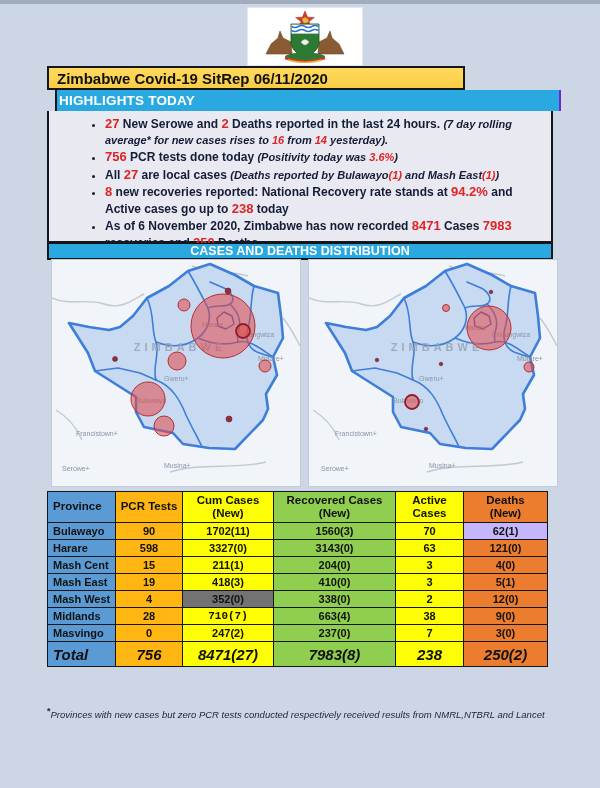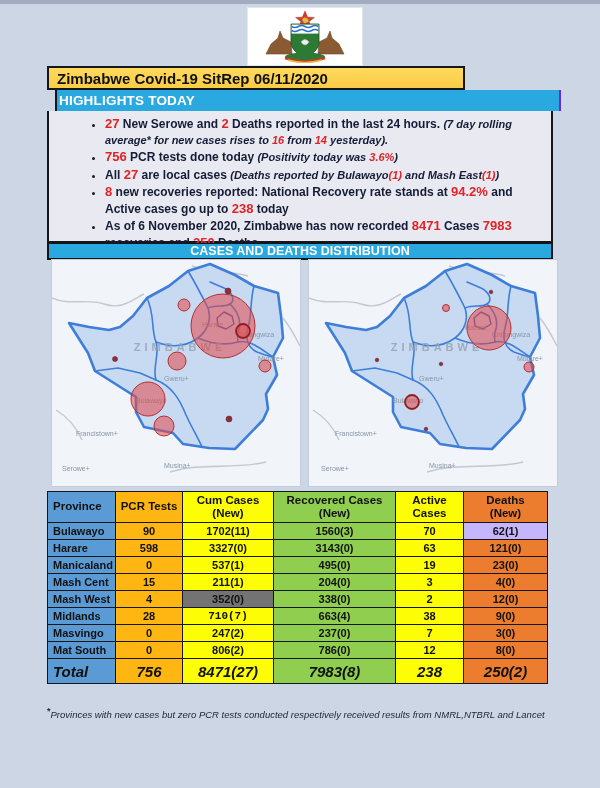--- a/index.html
+++ b/index.html
@@ -216,36 +216,36 @@
       </tr>
       <tr>
         <td style="background: rgb(91, 155, 213);">Harare</td>
         <td style="background: rgb(255, 181, 18);">598</td>
         <td style="background: rgb(253, 253, 5);">3327(0)</td>
         <td style="background: rgb(143, 206, 78);">3143(0)</td>
         <td style="background: rgb(253, 253, 5);">63</td>
         <td style="background: rgb(236, 125, 47);">121(0)</td>
       </tr>
       <tr>
-        <td style="background: rgb(91, 155, 213);">Manicaland</td>
-        <td style="background: rgb(255, 181, 18);">0</td>
-        <td style="background: rgb(253, 253, 5);">537(1)</td>
-        <td style="background: rgb(143, 206, 78);">495(0)</td>
-        <td style="background: rgb(253, 253, 5);">19</td>
-        <td style="background: rgb(236, 125, 47);">23(0)</td>
-      </tr>
-      <tr>
         <td style="background: rgb(91, 155, 213);">Mash Cent</td>
         <td style="background: rgb(255, 181, 18);">15</td>
         <td style="background: rgb(253, 253, 5);">211(1)</td>
         <td style="background: rgb(143, 206, 78);">204(0)</td>
         <td style="background: rgb(253, 253, 5);">3</td>
         <td style="background: rgb(236, 125, 47);">4(0)</td>
       </tr>
       <tr>
+        <td style="background: rgb(91, 155, 213);">Mash East</td>
+        <td style="background: rgb(255, 181, 18);">19</td>
+        <td style="background: rgb(253, 253, 5);">418(3)</td>
+        <td style="background: rgb(143, 206, 78);">410(0)</td>
+        <td style="background: rgb(253, 253, 5);">3</td>
+        <td style="background: rgb(236, 125, 47);">5(1)</td>
+      </tr>
+      <tr>
         <td style="background: rgb(91, 155, 213);">Mash West</td>
         <td style="background: rgb(255, 181, 18);">4</td>
         <td style="background: #737373;">352(0)</td>
         <td style="background: rgb(143, 206, 78);">338(0)</td>
         <td style="background: rgb(253, 253, 5);">2</td>
         <td style="background: rgb(236, 125, 47);">12(0)</td>
       </tr>
       <tr>
         <td style="background: rgb(91, 155, 213);">Midlands</td>
         <td style="background: rgb(255, 181, 18);">28</td>
@@ -254,28 +254,20 @@
         <td style="background: rgb(253, 253, 5);">38</td>
         <td style="background: rgb(236, 125, 47);">9(0)</td>
       </tr>
       <tr>
         <td style="background: rgb(91, 155, 213);">Masvingo</td>
         <td style="background: rgb(255, 181, 18);">0</td>
         <td style="background: rgb(253, 253, 5); margin-top: 43px;">247(2)</td>
         <td style="background: rgb(143, 206, 78);">237(0)</td>
         <td style="background: rgb(253, 253, 5);">7</td>
         <td style="background: rgb(236, 125, 47);">3(0)</td>
-      </tr>
-      <tr>
-        <td style="background: rgb(91, 155, 213);">Mat South</td>
-        <td style="background: rgb(255, 181, 18);">0</td>
-        <td style="background: rgb(253, 253, 5);">806(2)</td>
-        <td style="background: rgb(143, 206, 78);">786(0)</td>
-        <td style="background: rgb(253, 253, 5);">12</td>
-        <td style="background: rgb(236, 125, 47);">8(0)</td>
       </tr>
       <tr class="total">
         <td style="background: rgb(91, 155, 213);">Total</td>
         <td style="background: rgb(255, 181, 18);">756</td>
         <td style="background: rgb(253, 253, 5);">8471(27)</td>
         <td style="background: rgb(143, 206, 78);">7983(8)</td>
         <td style="background: rgb(253, 253, 5);">238</td>
         <td style="background: rgb(236, 125, 47);">250(2)</td>
       </tr>
     </tbody>

